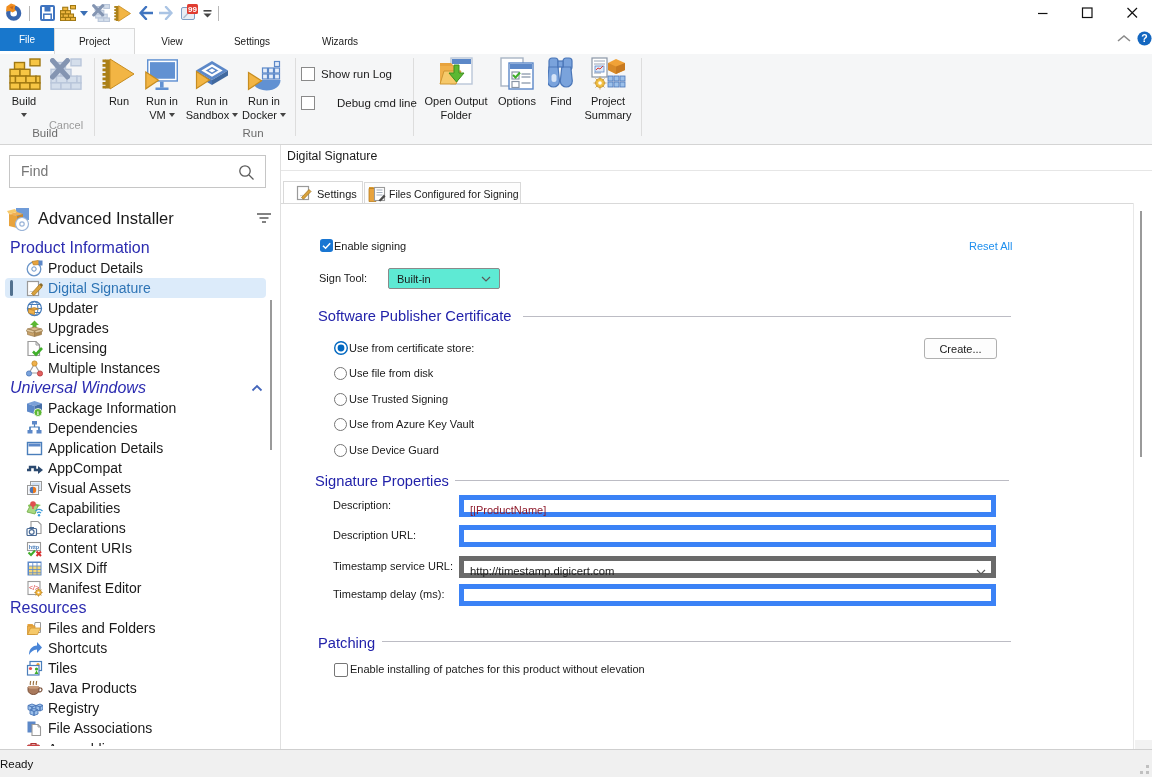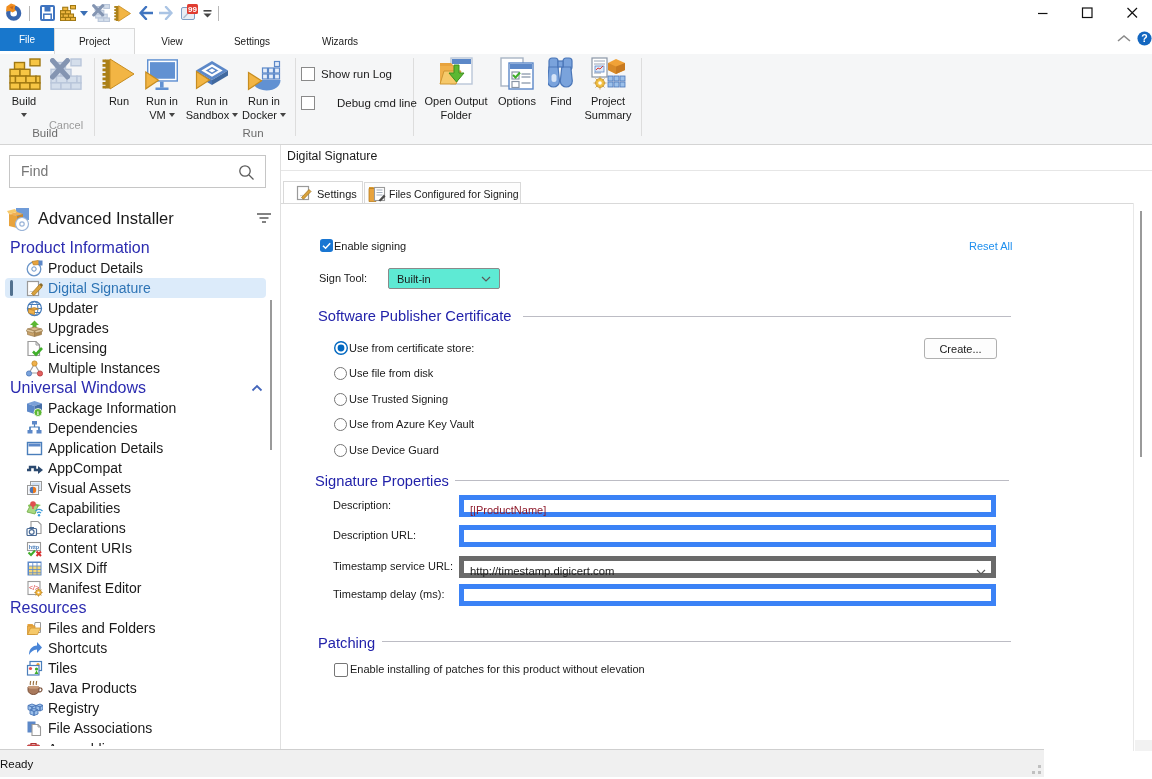--- a/index.html
+++ b/index.html
@@ -380,21 +380,21 @@
         <span class="ic" id="ic-mi">
           <svg width="17" height="17" viewBox="0 0 17 17">
             <path d="M8.5 4 L3 13 M8.5 4 L14 13 M3 13 H14" stroke="#a0a0a0" stroke-width="1.2" fill="none"></path>
             <circle cx="8.5" cy="3.5" r="2.6" fill="#f0b04a" stroke="#c08928" stroke-width="0.8"></circle>
             <circle cx="3" cy="13.5" r="2.6" fill="#7aa3dc" stroke="#4a76b8" stroke-width="0.8"></circle>
             <circle cx="14" cy="13.5" r="2.6" fill="#e06060" stroke="#b83a3a" stroke-width="0.8"></circle>
           </svg>
         </span>
         <span class="tx">Multiple Instances</span>
       </div>
-  <div class="th" style="top:234px;">Universal Windows</div>
+  <div class="th" style="top:234px;font-style:italic;">Universal Windows</div>
   <svg class="abs" style="left:251px;top:239px;" width="12" height="8" viewBox="0 0 12 8">
         <path d="M1.5 6.5 L6 2 L10.5 6.5" stroke="#4466bb" stroke-width="1.8" fill="none"></path>
       </svg>
   <div class="ti" style="top:253px;">
         <span class="ic" id="ic-pi">
           <svg width="17" height="17" viewBox="0 0 17 17">
             <path d="M1 3.5 l7.5 -2.5 7.5 2.5 -7.5 2.5 z" fill="#7aa0d8"></path>
             <path d="M1 3.5 l7.5 2.5 v8 l-7.5 -2.5 z" fill="#5c88c8"></path>
             <path d="M16 3.5 l-7.5 2.5 v8 l7.5 -2.5 z" fill="#466fa8"></path>
             <circle cx="12" cy="12.5" r="4" fill="#5cb832" stroke="#fff" stroke-width="0.8"></circle>
@@ -680,21 +680,21 @@
   </div>
   <span class="lbl" style="left:52px;top:443px;">Timestamp delay (ms):</span>
   <div class="inp" style="top:439px;"></div>
 
   <span class="sect" style="left:37px;top:490px;">Patching</span>
   <div class="sline" style="left:101px;top:496px;width:629px;"></div>
   <div class="abs" style="left:53px;top:518px;width:14px;height:14px;border:1px solid #767676;border-radius:2px;background:#fff;"></div>
   <span class="lbl" style="left:69px;top:518px;">Enable installing of patches for this product without elevation</span>
 </div>
 
-<div class="abs" style="left:0;top:749px;width:1044px;height:28px;background:#f0f0f0;border-top:1px solid #cfcfcf;">
+<div class="abs" style="left:0;top:749px;width:1152px;height:28px;background:#f0f0f0;border-top:1px solid #cfcfcf;">
   <span style="position:absolute;left:0;top:8px;font-size:11.5px;color:#111;">Ready</span>
   <svg style="position:absolute;right:2px;bottom:2px;" width="10" height="10" viewBox="0 0 10 10">
     <rect x="6" y="0" width="3" height="3" fill="#c0c0c0"></rect>
         <rect x="6" y="6" width="3" height="3" fill="#c0c0c0"></rect>
         <rect x="0" y="6" width="3" height="3" fill="#c0c0c0"></rect>
   </svg>
 </div>
 
 </div>
 

